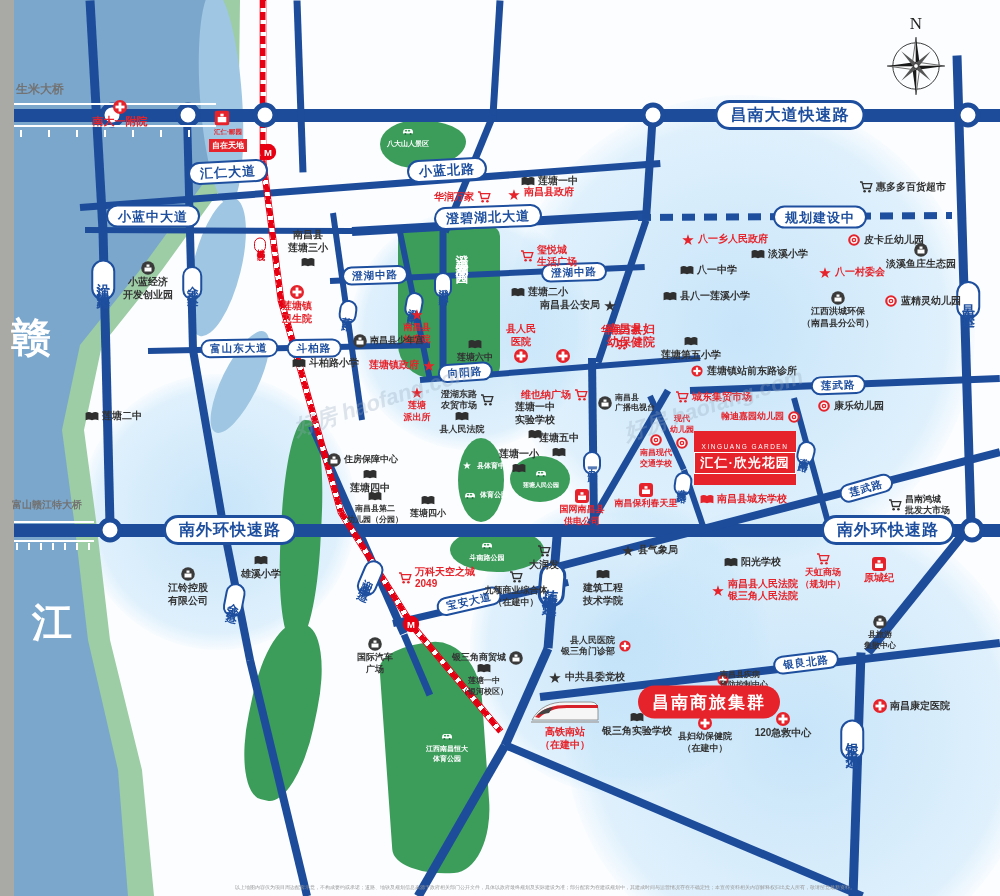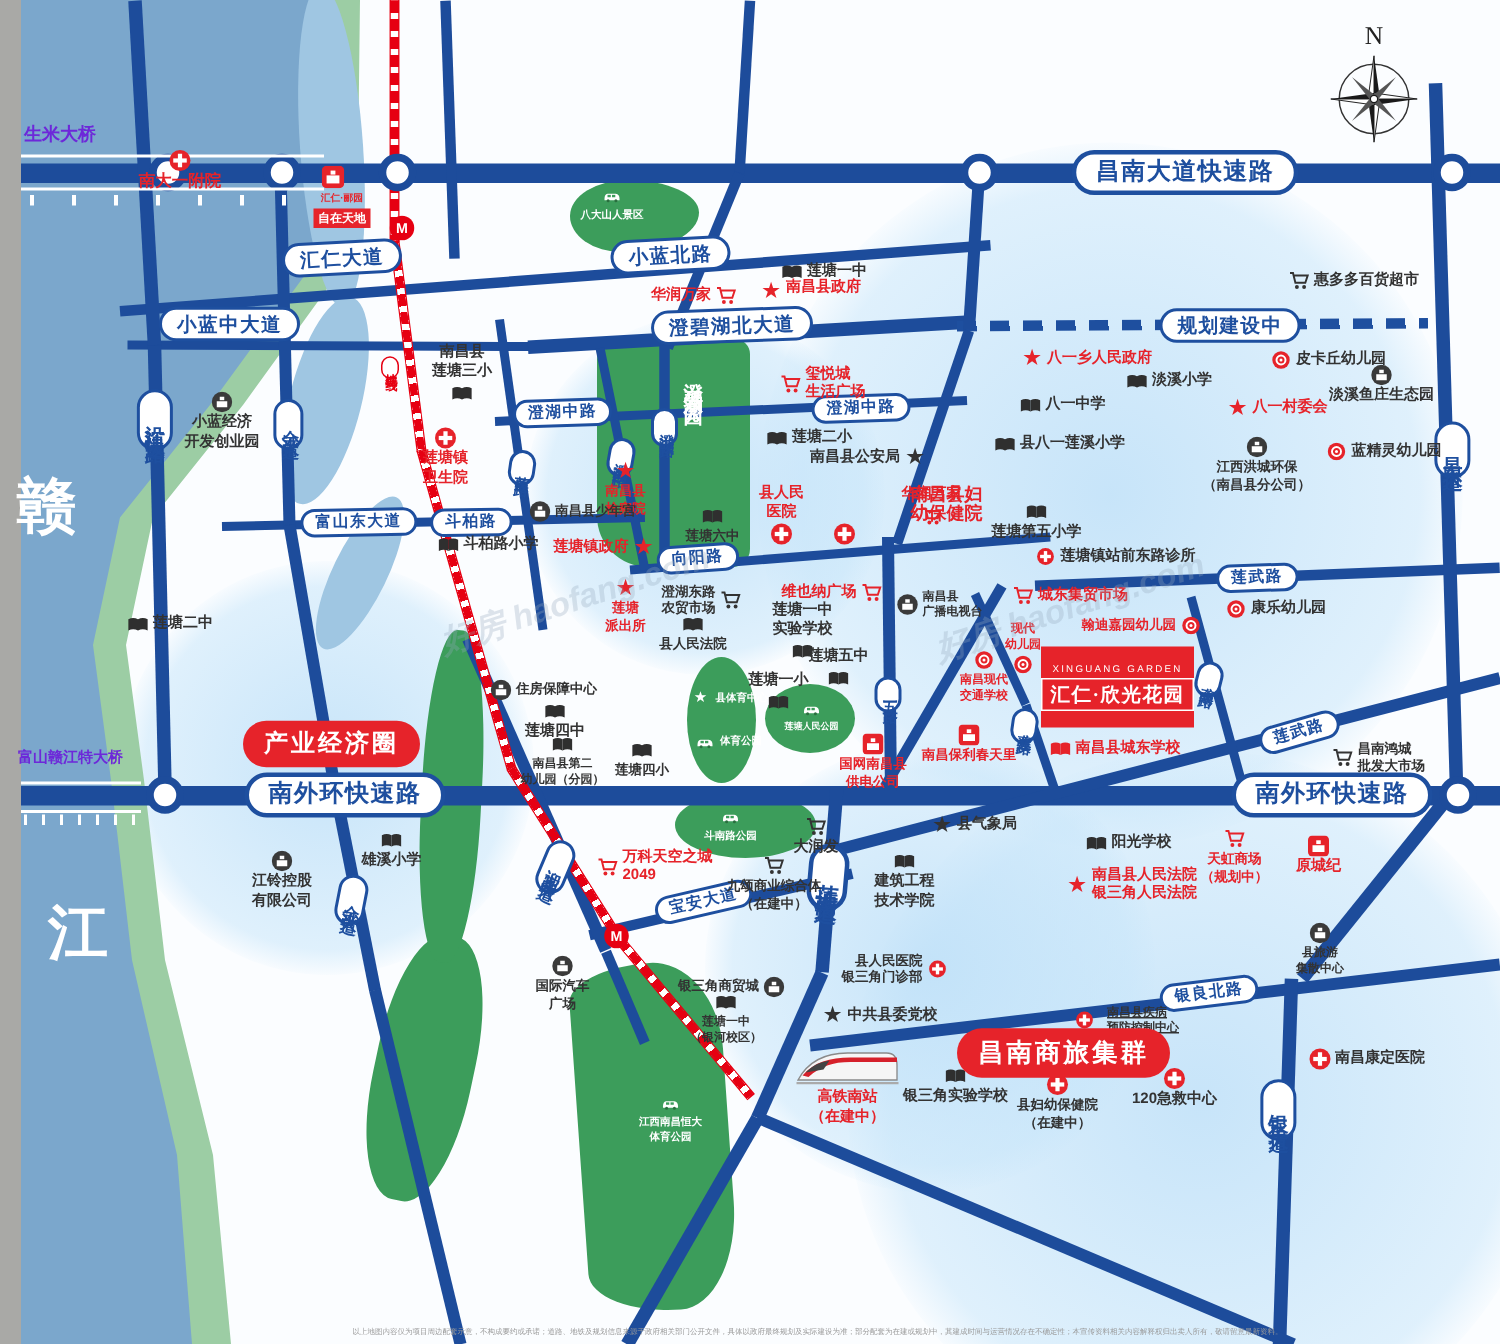--- a/index.html
+++ b/index.html
@@ -32,21 +32,21 @@
   .p-smv{font-size:10px;padding:7px 2px;letter-spacing:2px;}
   .p-metro{border-color:#e60012;color:#e60012;font-size:8px;padding:4px 1px;letter-spacing:1px;border-width:1.5px;}
   .zone{position:absolute;background:#e6232a;color:#fff;font-weight:700;z-index:10;white-space:nowrap;
         transform:translate(-50%,-50%);display:flex;align-items:center;justify-content:center;letter-spacing:2px;}
   .lbl{position:absolute;font-weight:700;z-index:9;line-height:1.2;white-space:nowrap;}
   .lc-r{color:#e6232a;} .lc-d{color:#333;} .lc-w{color:#fff;}
   .icon{position:absolute;transform:translate(-50%,-50%);z-index:9;display:flex;align-items:center;justify-content:center;}
   .wm{position:absolute;z-index:11;color:rgba(150,170,190,0.30);font-style:italic;font-weight:700;font-size:22px;transform:rotate(-18deg);white-space:nowrap;}
   .bridge-line{position:absolute;background:#fff;height:2px;z-index:7;}
   .bridge-ticks{position:absolute;height:7px;z-index:7;background:repeating-linear-gradient(90deg,#fff 0 2.5px,rgba(0,0,0,0) 2.5px 28px);}
-  .bridge-lbl{position:absolute;color:#6d28d9;font-weight:700;z-index:7;white-space:nowrap;}
+  .bridge-lbl{position:absolute;color:#737373;font-weight:700;z-index:7;white-space:nowrap;}
   .riverchar{position:absolute;color:#fff;font-weight:700;z-index:7;transform:translate(-50%,-50%);letter-spacing:2px;}
   #project{position:absolute;left:745px;top:458px;transform:translate(-50%,-50%);width:102px;height:54px;background:#e6232a;z-index:10;
            display:flex;flex-direction:column;align-items:center;justify-content:center;color:#fff;}
   #project .en{font-size:6.5px;letter-spacing:1.5px;margin-bottom:2px;}
   #project .cn{border:1px solid #fff;padding:1px 5px;font-size:13px;font-weight:700;letter-spacing:1px;
                font-family:"Liberation Serif","DejaVu Serif",serif;white-space:nowrap;}
   #logo{position:absolute;left:186px;top:112px;z-index:10;width:84px;text-align:center;}
   #logo .row{display:flex;align-items:center;justify-content:center;gap:2px;margin-top:16px;flex-direction:column;}
   #logo .brand{color:#e6232a;font-size:6.5px;font-weight:700;white-space:nowrap;}
   #logo .slogan{background:#e6232a;color:#fff;font-size:8px;font-weight:700;padding:1px 3px;white-space:nowrap;}
@@ -209,21 +209,20 @@
     <div class="pill p-sm" style="left: 866px; top: 488px; transform: translate(-50%, -50%) rotate(-16deg);">莲武路</div>
     <div class="pill p-lg" style="left: 230px; top: 530px; transform: translate(-50%, -50%) rotate(0deg);">南外环快速路</div>
     <div class="pill p-lg" style="left: 888px; top: 530px; transform: translate(-50%, -50%) rotate(0deg);">南外环快速路</div>
     <div class="pill p-v p-xlv" style="left: 552px; top: 585px; transform: translate(-50%, -50%) rotate(5deg);">莲塘南大道</div>
     <div class="pill p-v p-mdv" style="left: 370px; top: 578px; transform: translate(-50%, -50%) rotate(23deg);">迎宾中大道</div>
     <div class="pill p-v p-mdv" style="left: 234px; top: 600px; transform: translate(-50%, -50%) rotate(11deg);">金沙大道</div>
     <div class="pill p-sm" style="left: 469px; top: 601px; transform: translate(-50%, -50%) rotate(-13deg);">宝安大道</div>
     <div class="pill p-sm" style="left: 806px; top: 662px; transform: translate(-50%, -50%) rotate(-7deg);">银良北路</div>
     <div class="pill p-v p-lgv" style="left: 852px; top: 740px; transform: translate(-50%, -50%) rotate(0deg);">银三角大道</div>
     <div class="pill p-v p-metro" style="left: 260px; top: 245px; transform: translate(-50%, -50%);">地铁三号线</div>
-    <div class="zone" style="left: 221px; top: 496px; font-size: 16px; padding: 5px 14px; border-radius: 999px;">产业经济圈</div>
     <div class="zone" style="left: 709px; top: 702px; font-size: 17px; padding: 5px 14px; border-radius: 999px;">昌南商旅集群</div>
     <div class="riverchar" style="left: 32px; top: 337px; font-size: 40px;">赣</div>
     <div class="riverchar" style="left: 53px; top: 622px; font-size: 40px;">江</div>
     <div class="bridge-lbl" style="left: 16px; top: 81px; font-size: 12px;">生米大桥</div>
     <div class="bridge-lbl" style="left: 12px; top: 498px; font-size: 10px;">富山赣江特大桥</div>
     <span class="icon" style="left: 120px; top: 107px;">
       <svg width="15" height="15" viewBox="0 0 15 15">
         <circle cx="7.5" cy="7.5" r="7" fill="#e6232a"></circle>
         <rect x="6.1" y="3" width="2.8" height="9" fill="#fff"></rect>
         <rect x="3" y="6.1" width="9" height="2.8" fill="#fff"></rect>
@@ -827,21 +826,21 @@
     <div class="lbl lc-d" style="font-size: 10px; line-height: 12.5px; left: 565px; top: 670.75px;">
       <div>中共县委党校</div>
     </div>
     <span class="icon" style="left: 723px; top: 680px;">
       <svg width="12" height="12" viewBox="0 0 15 15">
         <circle cx="7.5" cy="7.5" r="7" fill="#e6232a"></circle>
         <rect x="6.1" y="3" width="2.8" height="9" fill="#fff"></rect>
         <rect x="3" y="6.1" width="9" height="2.8" fill="#fff"></rect>
       </svg>
     </span>
-    <div class="lbl lc-d" style="font-size: 8px; line-height: 10.5px; left: 738px; top: 669.5px; text-decoration: underline;">
+    <div class="lbl lc-d" style="font-size: 8px; line-height: 10.5px; left: 720px; top: 669.5px;">
       <div>南昌县疾病</div>
       <div>预防控制中心</div>
     </div>
     <span class="icon" style="left: 565px; top: 711px;">
       <svg width="72" height="28" viewBox="0 0 72 28">
         <line x1="2" y1="25" x2="70" y2="25" stroke="#aaa" stroke-width="1.5"></line>
         <path d="M3 23 C10 10 22 5 36 5 L62 5 Q69 5 69 13 L69 23 Z" fill="#f6f6f6" stroke="#8a8a8a" stroke-width="0.9"></path>
         <path d="M6 20 C14 11 24 8 38 8 L69 8 L69 11 L38 11 C26 11 18 14 10 21 Z" fill="#d6212b"></path>
         <path d="M8 18 C13 13 18 11 24 10 L20 16 Z" fill="#444"></path>
       </svg>

